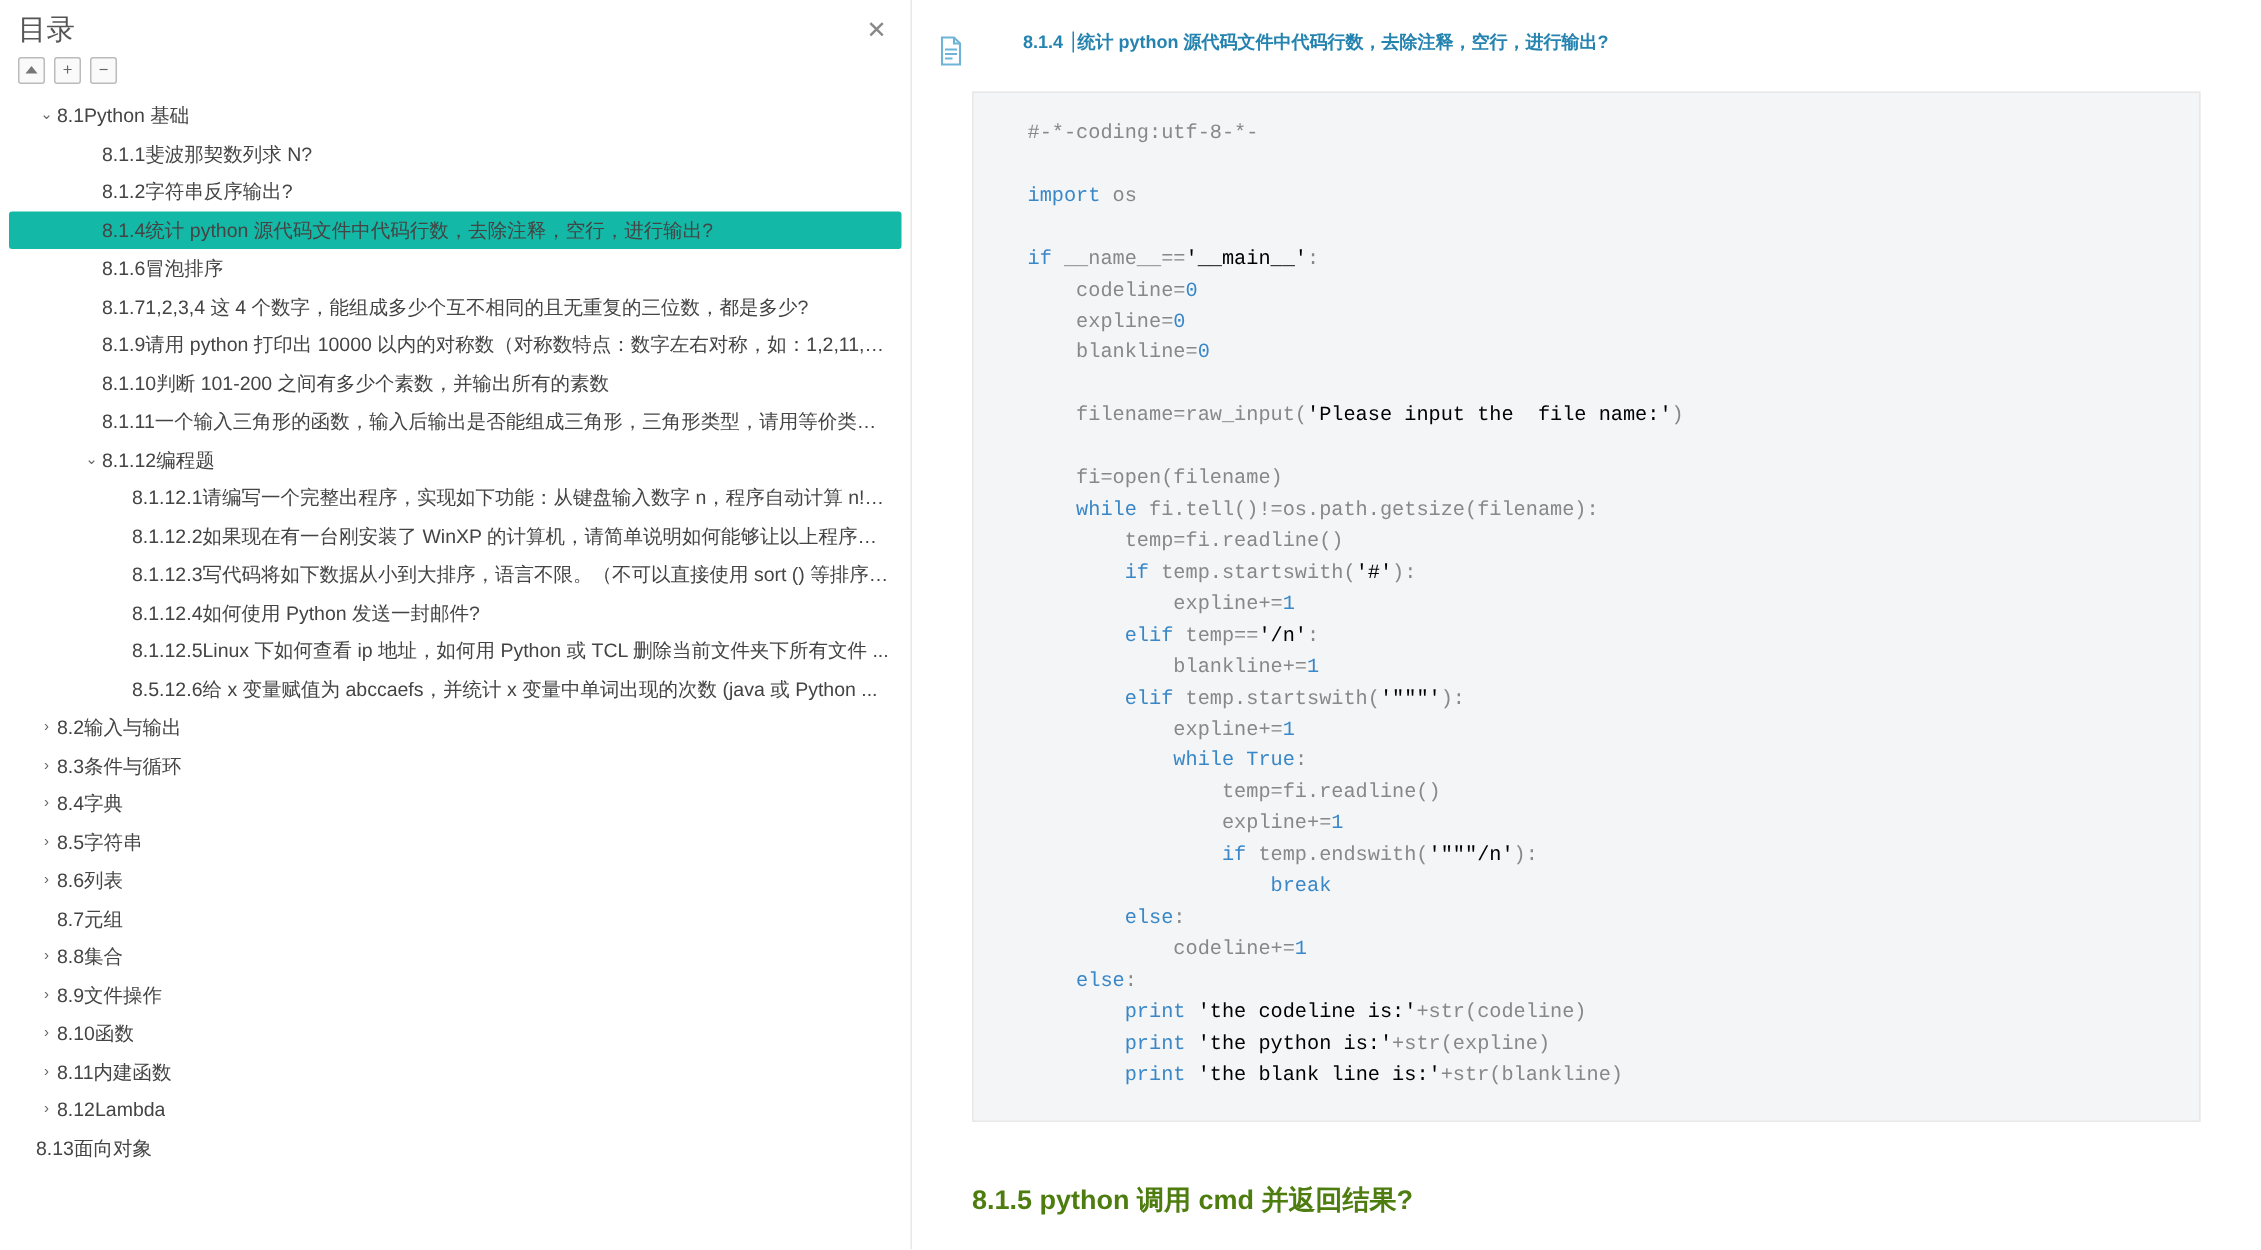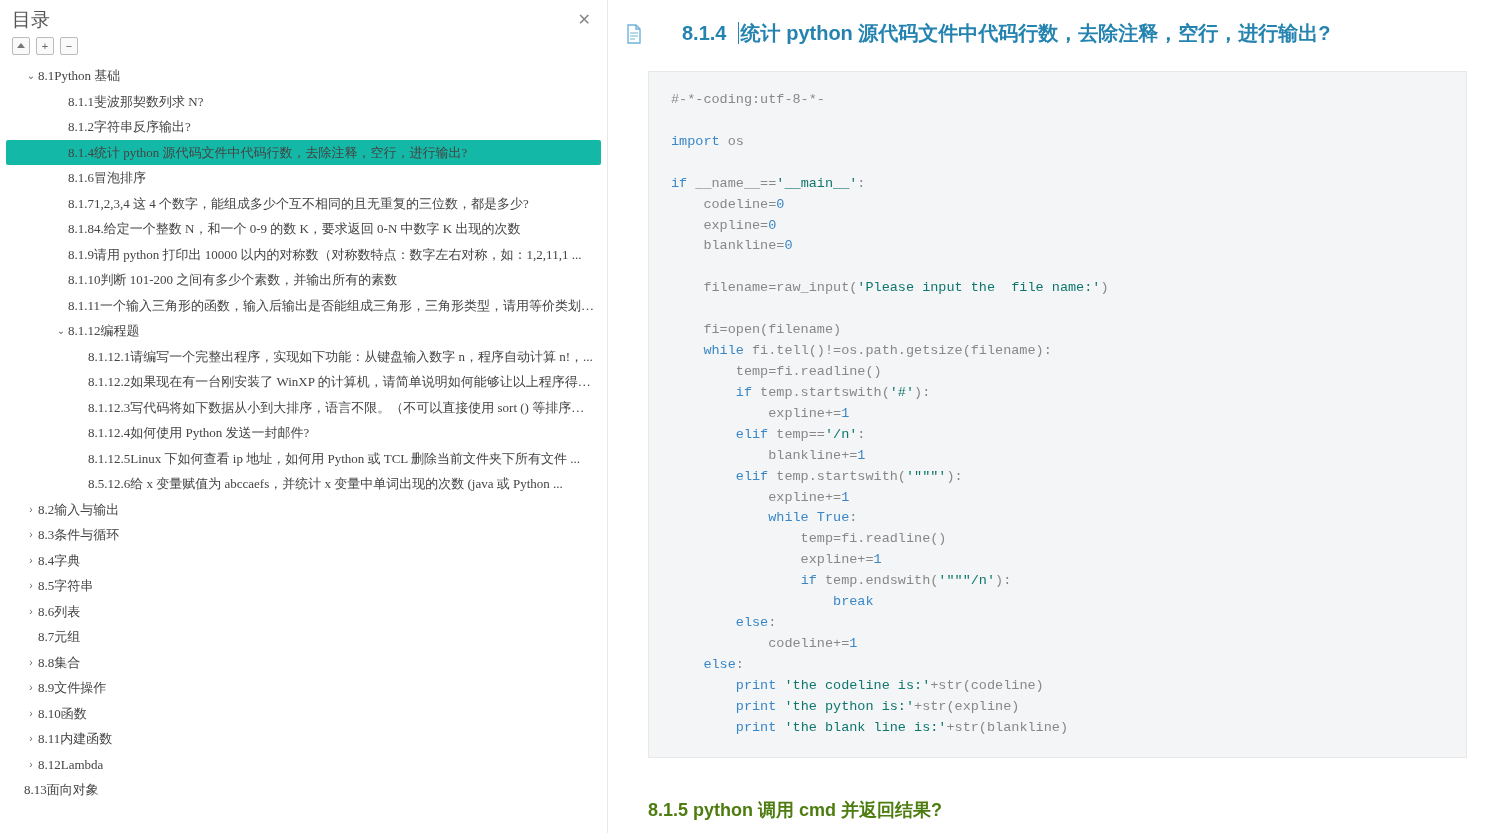--- a/index.html
+++ b/index.html
@@ -11,33 +11,33 @@
   .close-x { font-size: 16px; color: #888; cursor: pointer; padding: 4px; }
   .toolbar { display: flex; gap: 6px; padding: 4px 12px 8px 12px; }
   .tbtn { width: 18px; height: 18px; border: 1px solid #bbb; border-radius: 2px; display: flex; align-items: center; justify-content: center; font-size: 11px; color: #666; cursor: pointer; background: #fafafa; }
   .toc { flex: 1; overflow-y: auto; padding: 0 6px 10px 6px; font-size: 13px; color: #444; position: relative; }
   .toc::-webkit-scrollbar { width: 10px; }
   .toc::-webkit-scrollbar-thumb { background: #c8c8c8; border-radius: 5px; }
   .toc::-webkit-scrollbar-track { background: transparent; }
   .row { display: flex; align-items: center; padding: 3px 6px 3px 4px; border-radius: 2px; cursor: pointer; white-space: nowrap; overflow: hidden; text-overflow: ellipsis; line-height: 1.5; }
   .row.active { background: #14b8a6; }
   .chev { width: 14px; display: inline-flex; justify-content: center; font-size: 10px; color: #666; flex-shrink: 0; }
-  .label { overflow: hidden; text-overflow: ellipsis; white-space: nowrap; font-family: Liberation Serif, serif; }
+  .label { overflow: hidden; text-overflow: ellipsis; white-space: nowrap; }
   .ind1 { padding-left: 18px; }
   .ind2 { padding-left: 48px; }
   .ind3 { padding-left: 68px; }
   .content { flex: 1; overflow-y: auto; padding: 20px 40px 20px 40px; position: relative; }
   .gutter-icon { position: absolute; left: 18px; top: 24px; width: 16px; height: 20px; }
   .gutter-icon svg { width: 16px; height: 20px; }
-  .heading { color: #2583b0; font-size: 20px; font-weight: 700; margin: 0 0 24px 0; padding-left: 34px; }
+  .heading { color: #2583b0; font-size: 12px; font-weight: 700; margin: 0 0 24px 0; padding-left: 34px; }
   .heading .cursor { border-left: 1px solid #2583b0; padding-left: 2px; }
   .heading2 { color: #4d7c0f; font-size: 18px; font-weight: 700; margin: 40px 0 18px 0; }
-  pre.code { background: #f3f5f7; border: 1px solid #e8e8e8; padding: 18px 22px; font-family: Consolas, "Courier New", monospace; font-size: 13.5px; line-height: 1.55; color: #888; white-space: pre; overflow-x: auto; margin: 0; }
+  pre.code { background: #f3f5f7; border: 1px solid #e8e8e8; padding: 18px 36px; font-family: Consolas, "Courier New", monospace; font-size: 13.5px; line-height: 1.55; color: #888; white-space: pre; overflow-x: auto; margin: 0; }
   pre.code .kw { color: #3a87c7; }
-  pre.code .str { color: #0f766e; }
+  pre.code .str { color: #000000; }
   pre.code .num { color: #3a87c7; }
   pre.code .id { color: #888; }
 </style>
 </head>
 <body>
 
 <div class="app">
 
   <div class="sidebar">
     <div class="sidebar-header">
@@ -71,24 +71,20 @@
           <span class="chev"></span>
           <span class="label">8.1.4统计 python 源代码文件中代码行数，去除注释，空行，进行输出?</span>
         </div>
         <div class="row ind2">
           <span class="chev"></span>
           <span class="label">8.1.6冒泡排序</span>
         </div>
         <div class="row ind2">
           <span class="chev"></span>
           <span class="label">8.1.71,2,3,4 这 4 个数字，能组成多少个互不相同的且无重复的三位数，都是多少?</span>
-        </div>
-        <div class="row ind2">
-          <span class="chev"></span>
-          <span class="label">8.1.84.给定一个整数 N，和一个 0-9 的数 K，要求返回 0-N 中数字 K 出现的次数</span>
         </div>
         <div class="row ind2">
           <span class="chev"></span>
           <span class="label">8.1.9请用 python 打印出 10000 以内的对称数（对称数特点：数字左右对称，如：1,2,11,1 ...</span>
         </div>
         <div class="row ind2">
           <span class="chev"></span>
           <span class="label">8.1.10判断 101-200 之间有多少个素数，并输出所有的素数</span>
         </div>
         <div class="row ind2">

